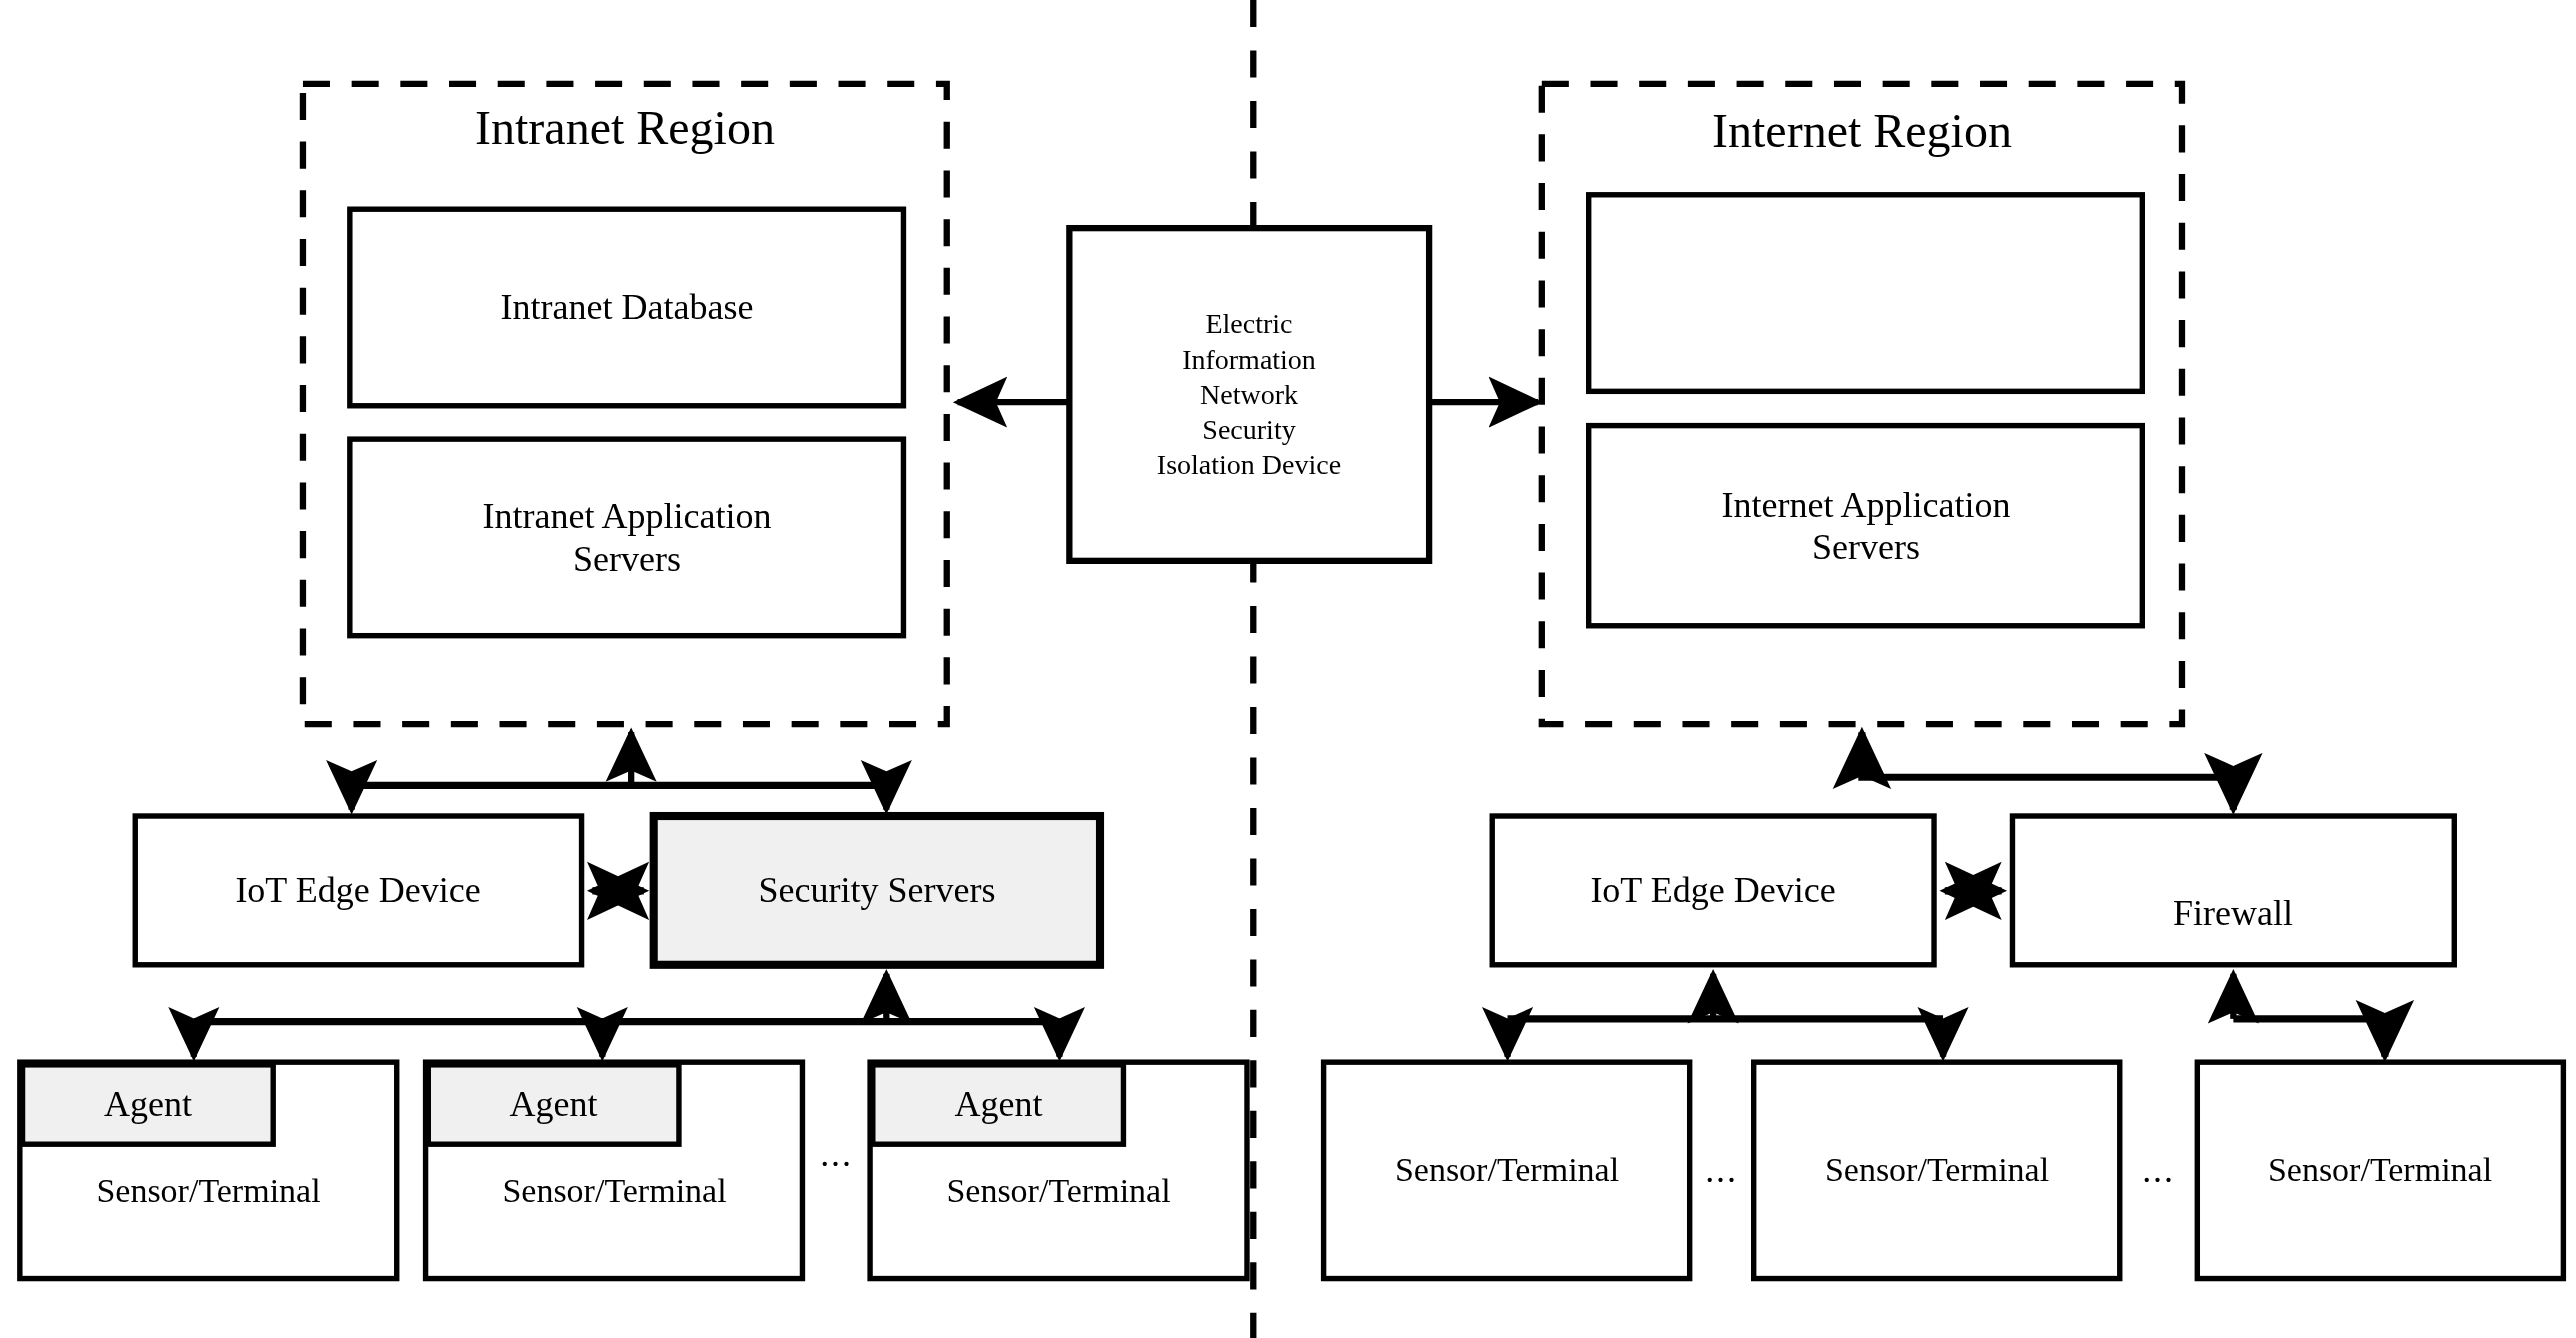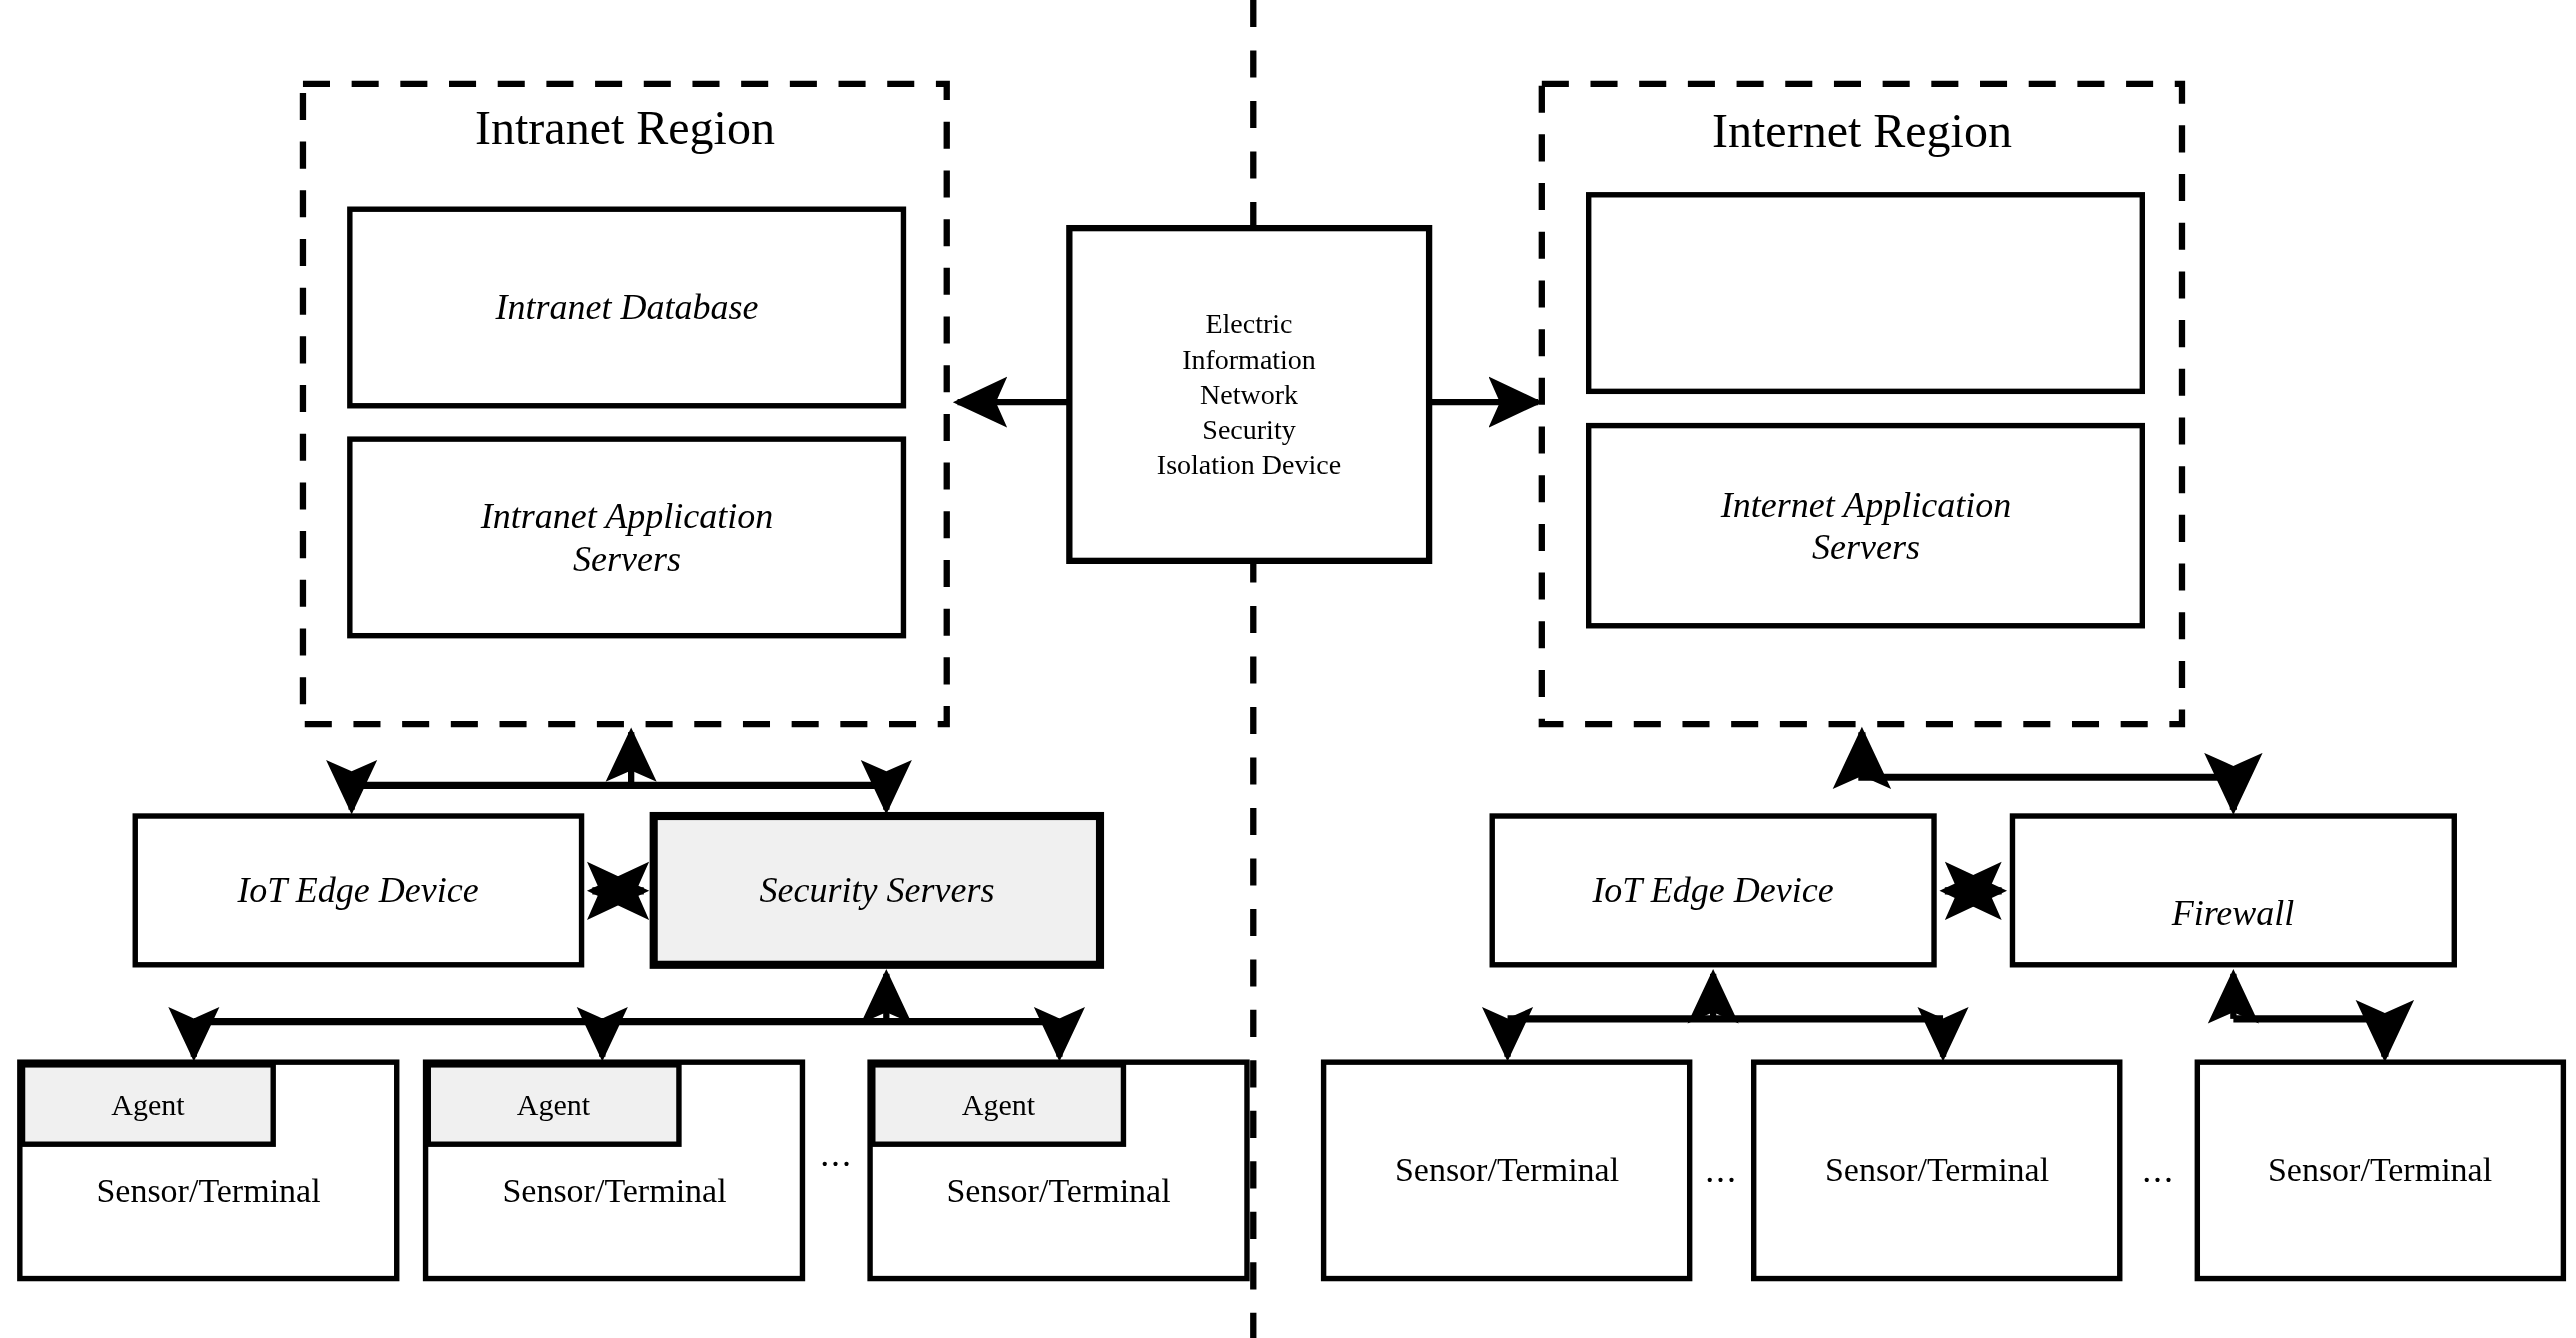--- a/index.html
+++ b/index.html
@@ -7,23 +7,23 @@
        font-family:"Liberation Serif","DejaVu Serif",serif;}
   #diagram{position:relative;width:2576px;height:1339px;background:#fff;}
   svg{position:absolute;top:0;left:0;width:2576px;height:1339px;}
   .node-label{
       position:absolute;display:flex;align-items:center;justify-content:center;
       text-align:center;color:#000;line-height:1.18;
       font-family:"Liberation Serif","DejaVu Serif",serif;
       pointer-events:none;white-space:pre-line;
   }
   .lbl-region{font-size:48px;}
-  .lbl-box{font-size:36px;font-style:italic;}
+  .lbl-box{font-size:36px;}
   .lbl-center{font-size:28px;line-height:1.26;}
-  .lbl-agent{font-size:30px;}
+  .lbl-agent{font-size:36px;}
   .lbl-sensor{font-size:34px;}
   .lbl-ellipsis{font-size:36px;letter-spacing:1.8px;}
 </style>
 </head>
 <body>
 
 <div id="diagram">
 
   <svg viewBox="0 0 2857 1485" xmlns="http://www.w3.org/2000/svg">
     <defs>

